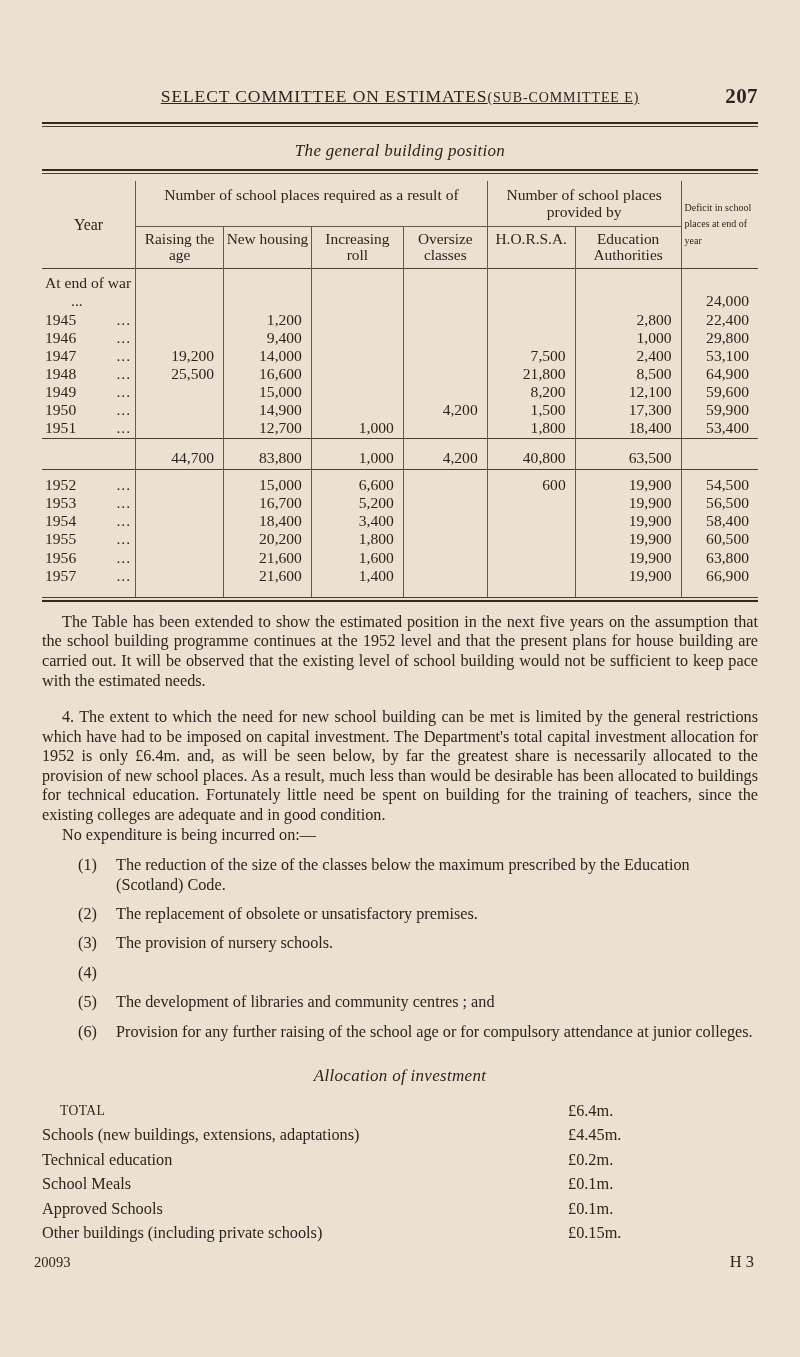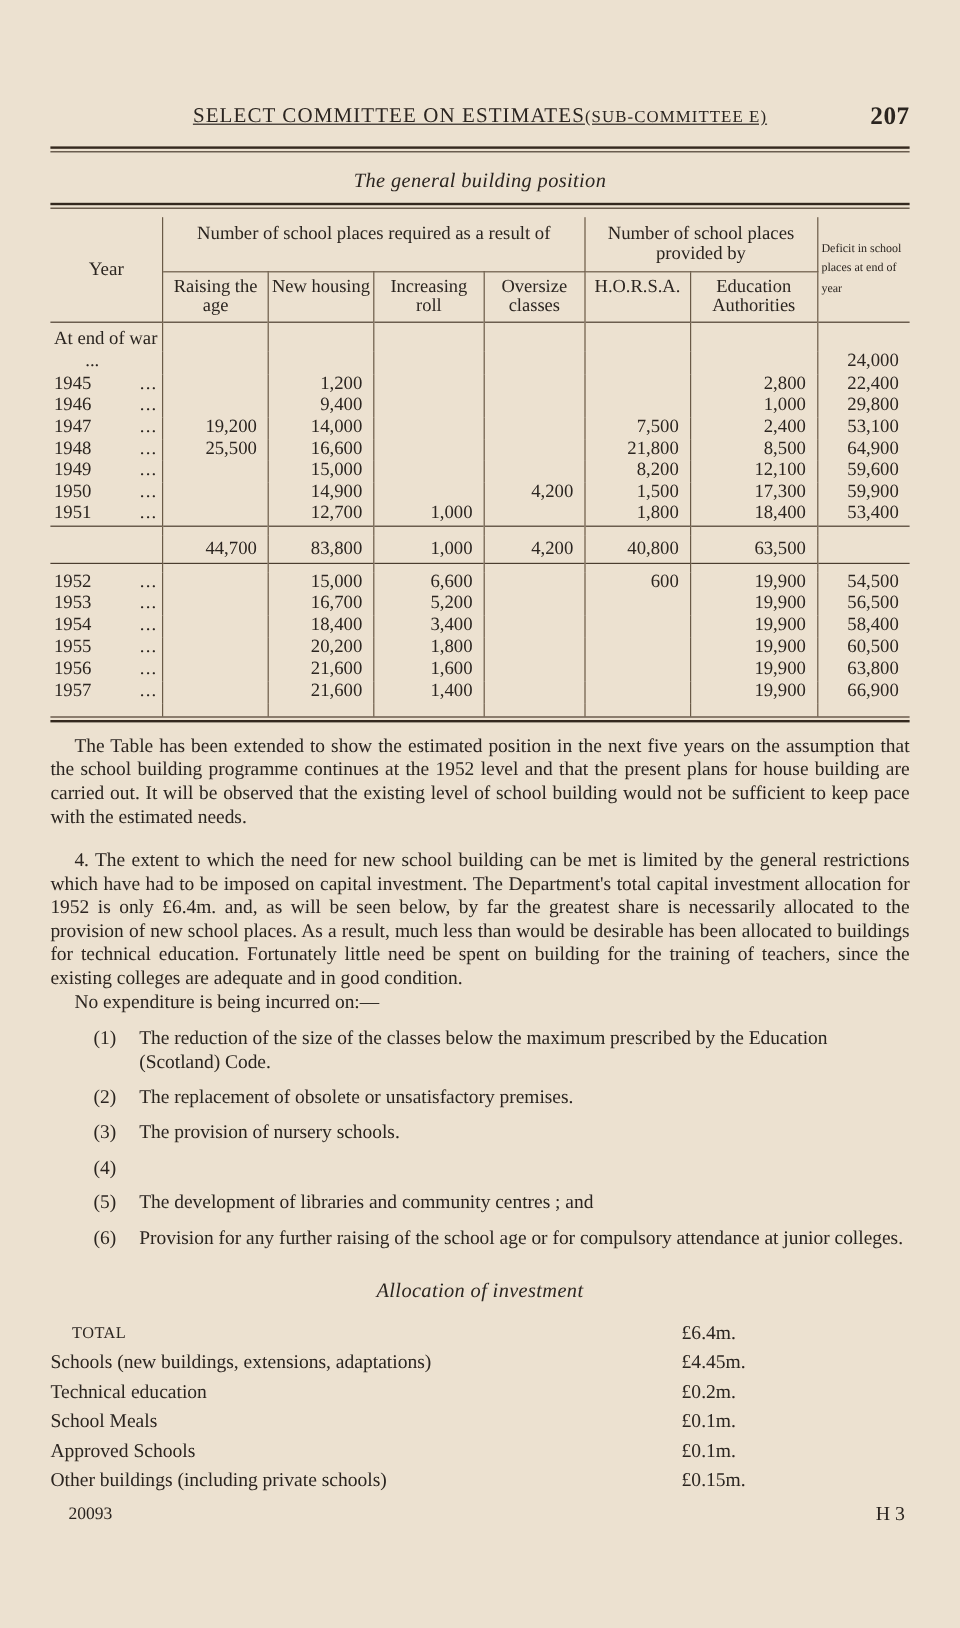--- a/index.html
+++ b/index.html
@@ -209,21 +209,21 @@
     font-size: 13.6px;
   }
   td.alloc-val {
     text-align: left;
     width: 190px;
     padding-left: 6px;
   }
 
   
   .footer {
-    margin: 9px 42px 0 51px;
+    margin: 9px 42px 0 28px;
     position: relative;
     height: 24px;
     font-size: 14.6px;
   }
   .footer-left { position: absolute; left: 6px; top: 0; }
   .footer-right { position: absolute; right: 4px; top: -2px; font-size: 16.5px; }
 </style>
 </head>
 <body>
 

